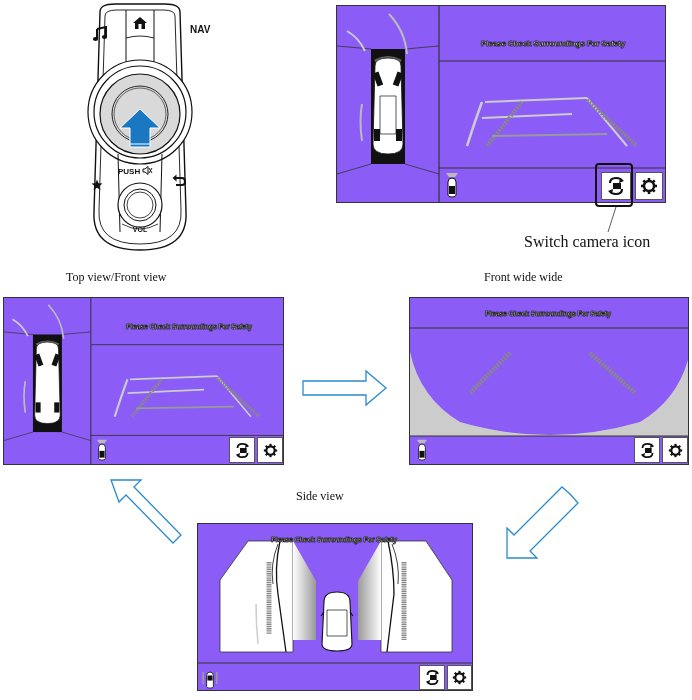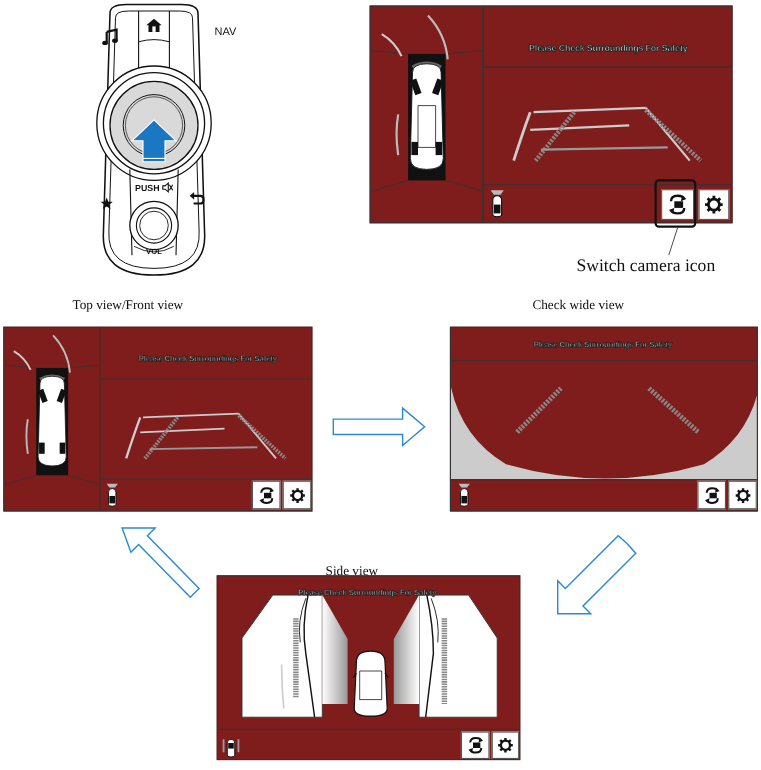--- a/index.html
+++ b/index.html
@@ -1,19 +1,19 @@
 <!DOCTYPE html>
 <html><head>
 <meta charset="utf-8">
 <style>
   html,body{margin:0;padding:0;background:#fff;}
   body{width:692px;height:700px;position:relative;overflow:hidden;font-family:"Liberation Serif",serif;}
   .abs{position:absolute;}
   .caption{position:absolute;font-family:"Liberation Serif",serif;font-size:12px;color:#111;white-space:nowrap;}
-  .screen{position:absolute;border:1.5px solid #333;background:#7f1d1d;box-sizing:border-box;overflow:hidden;}
+  .screen{position:absolute;border:1.5px solid #333;background:#8b5cf6;box-sizing:border-box;overflow:hidden;}
   .banner{position:absolute;font-family:"Liberation Sans",sans-serif;font-weight:bold;font-size:8px;color:#fff;
     -webkit-text-stroke:0.6px #222;text-shadow:0 0 1px #000,0 0 1px #000;letter-spacing:-0.1px;white-space:nowrap;transform:translateX(-50%);}
   .btn{position:absolute;border:1px solid #555;background:#fff;box-sizing:border-box;display:flex;align-items:center;justify-content:center;}
   .btn svg{display:block;}
   .hl{position:absolute;border:2px solid #111;border-radius:4px;box-sizing:border-box;}
   svg{overflow:visible;}
 </style>
 </head>
 <body>
 
@@ -51,32 +51,32 @@
     </svg>
   </div>
   
   <div class="abs" style="left:46px;top:12px;width:28px;height:20px;">
     <svg width="16" height="14" viewBox="0 0 16 14" style="margin:2px 0 0 6px">
       <path d="M8,1 L15,7 L13,7 L13,13 L3,13 L3,7 L1,7 Z" fill="#111"></path>
       <rect x="6.5" y="8" width="3" height="5" fill="#fff"></rect>
     </svg>
   </div>
   
-  <div class="abs" style="left:76px;top:22px;width:30px;height:16px;font-family:'Liberation Sans',sans-serif;font-weight:normal;font-size:10px;color:#111;text-align:center;padding-left:34px;">
+  <div class="abs" style="left:76px;top:22px;width:30px;height:16px;font-family:'Liberation Sans',sans-serif;font-weight:bold;font-size:10px;color:#111;text-align:left;padding-left:34px;">
     <span>NAV</span>
   </div>
   
   <div class="abs" style="left:20px;top:72px;width:80px;height:80px;border-radius:50%;"></div>
   
   <svg class="abs" style="left:38px;top:106px;" width="44" height="40" viewBox="0 0 44 40">
     <path d="M22,1 L42,20 L32,20 L32,39 L12,39 L12,20 L2,20 Z" fill="#1a78c2" stroke="#fff" stroke-width="1"></path>
     <line x1="12" y1="36" x2="32" y2="36" stroke="#fff" stroke-width="1"></line>
   </svg>
   
-  <div class="abs" style="left:38px;top:164px;width:44px;height:12px;font-family:'Liberation Sans',sans-serif;font-weight:bold;font-size:8px;color:#111;white-space:nowrap;text-align:center;">
+  <div class="abs" style="left:38px;top:164px;width:44px;height:12px;font-family:'Liberation Sans',sans-serif;font-weight:bold;font-size:8px;color:#111;white-space:nowrap;">
     <span>PUSH</span>
     <svg width="10" height="9" viewBox="0 0 10 9" style="vertical-align:-1px">
       <path d="M1,3 L3,3 L6,0.5 L6,8.5 L3,6 L1,6 Z" fill="none" stroke="#111" stroke-width="1"></path>
       <path d="M7,2 L10,7 M10,2 L7,7" stroke="#111" stroke-width="1"></path>
     </svg>
   </div>
   
   <div class="abs" style="left:8px;top:174px;width:18px;height:18px;">
     <svg width="12" height="12" viewBox="0 0 12 12" style="margin:3px">
       <path d="M6,0.5 L7.5,4.3 L11.5,4.5 L8.4,7 L9.5,11 L6,8.8 L2.5,11 L3.6,7 L0.5,4.5 L4.5,4.3 Z" fill="#111"></path>
@@ -209,21 +209,21 @@
           <line x1="14" y1="9" x2="17" y2="9"></line>
         <line x1="3.3" y1="3.3" x2="5.4" y2="5.4"></line>
           <line x1="12.6" y1="12.6" x2="14.7" y2="14.7"></line>
         <line x1="3.3" y1="14.7" x2="5.4" y2="12.6"></line>
           <line x1="12.6" y1="5.4" x2="14.7" y2="3.3"></line>
       </g>
     </svg>
   </div>
 </div>
 
-<div class="caption" style="left:484px;top:270px;">Check wide view</div>
+<div class="caption" style="left:484px;top:270px;">Front wide wide</div>
 <div class="screen" style="left:409px;top:297px;width:280px;height:168px;">
   <svg class="abs" style="left:0;top:0" width="280" height="168">
     <line x1="0" y1="30" x2="280" y2="30" stroke="#333" stroke-width="1"></line>
     <path d="M0,54 Q10,100 50,124 Q140,150 230,124 Q270,100 280,54 L280,138 L0,138 Z" fill="#ccc"></path>
     <line x1="0" y1="138" x2="280" y2="138" stroke="#333" stroke-width="1"></line>
     <path d="M100,55 L60,95" stroke="#888" stroke-width="4.5" stroke-dasharray="2 1.2" fill="none"></path>
     <path d="M180,55 L225,95" stroke="#888" stroke-width="4.5" stroke-dasharray="2 1.2" fill="none"></path>
   </svg>
   <div class="banner" style="left:138px;top:12px;font-size:7px;">Please Check Surroundings For Safety</div>
   <svg class="abs" style="left:6px;top:141px" width="12" height="22" viewBox="0 0 14 26">
@@ -250,21 +250,21 @@
           <line x1="14" y1="9" x2="17" y2="9"></line>
         <line x1="3.3" y1="3.3" x2="5.4" y2="5.4"></line>
           <line x1="12.6" y1="12.6" x2="14.7" y2="14.7"></line>
         <line x1="3.3" y1="14.7" x2="5.4" y2="12.6"></line>
           <line x1="12.6" y1="5.4" x2="14.7" y2="3.3"></line>
       </g>
     </svg>
   </div>
 </div>
 
-<div class="caption" style="left:296px;top:512px;text-align:right;">Side view</div>
+<div class="caption" style="left:296px;top:489px;text-align:right;">Side view</div>
 <div class="screen" style="left:197px;top:523px;width:276px;height:168px;">
   <svg class="abs" style="left:0;top:0" width="276" height="168">
     <defs>
       <linearGradient id="gl" x1="0" x2="1">
           <stop offset="0" stop-color="#fff"></stop>
           <stop offset="1" stop-color="#999"></stop>
         </linearGradient>
       <linearGradient id="gr" x1="1" x2="0">
           <stop offset="0" stop-color="#fff"></stop>
           <stop offset="1" stop-color="#999"></stop>

